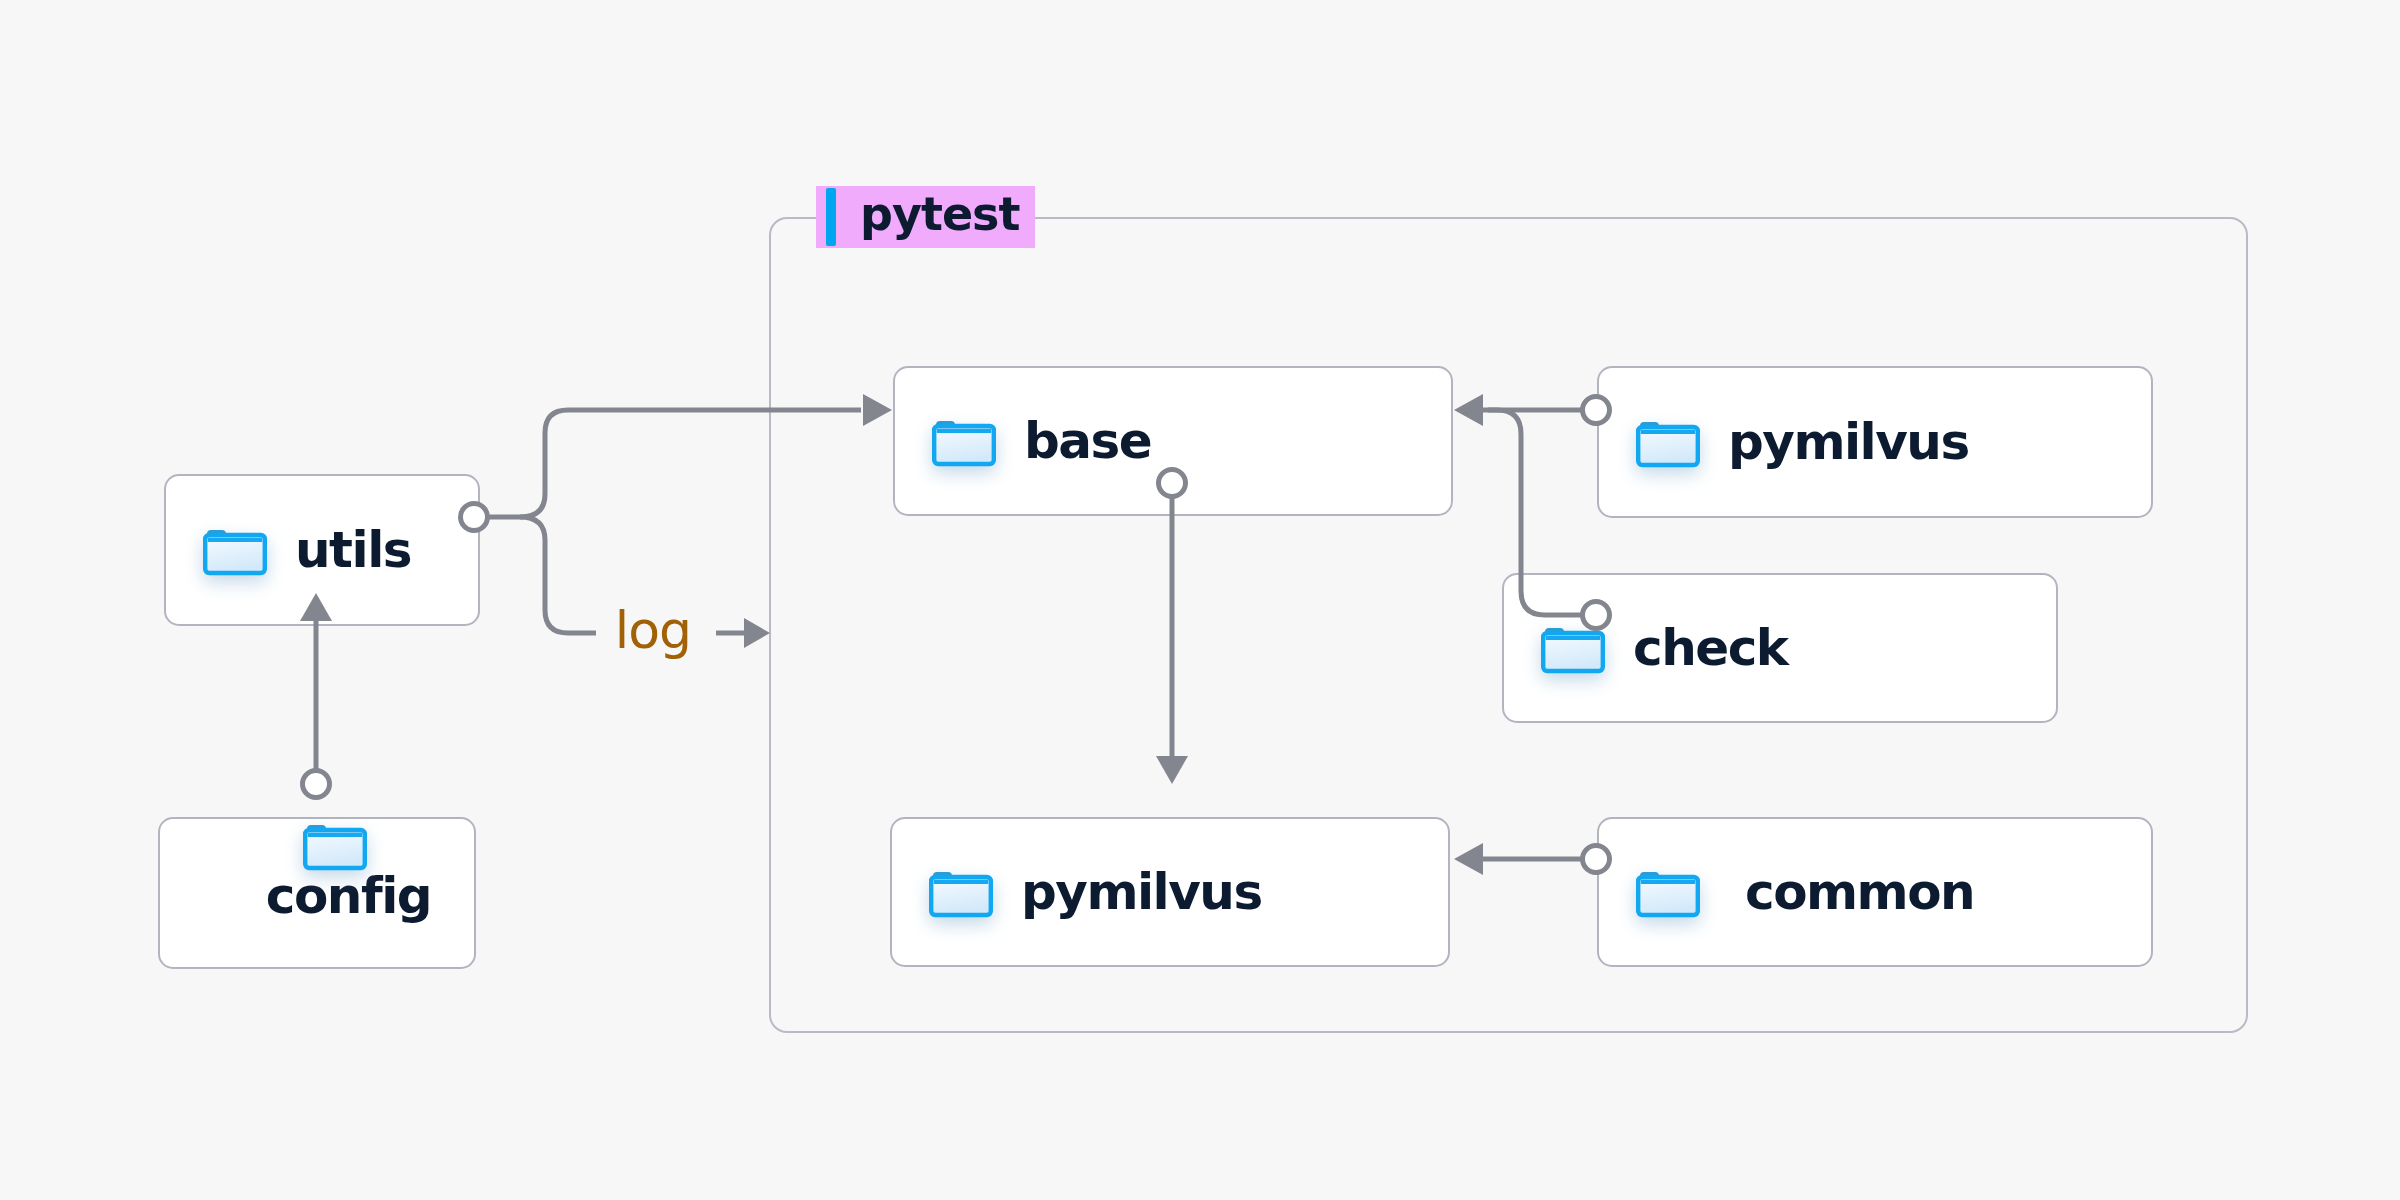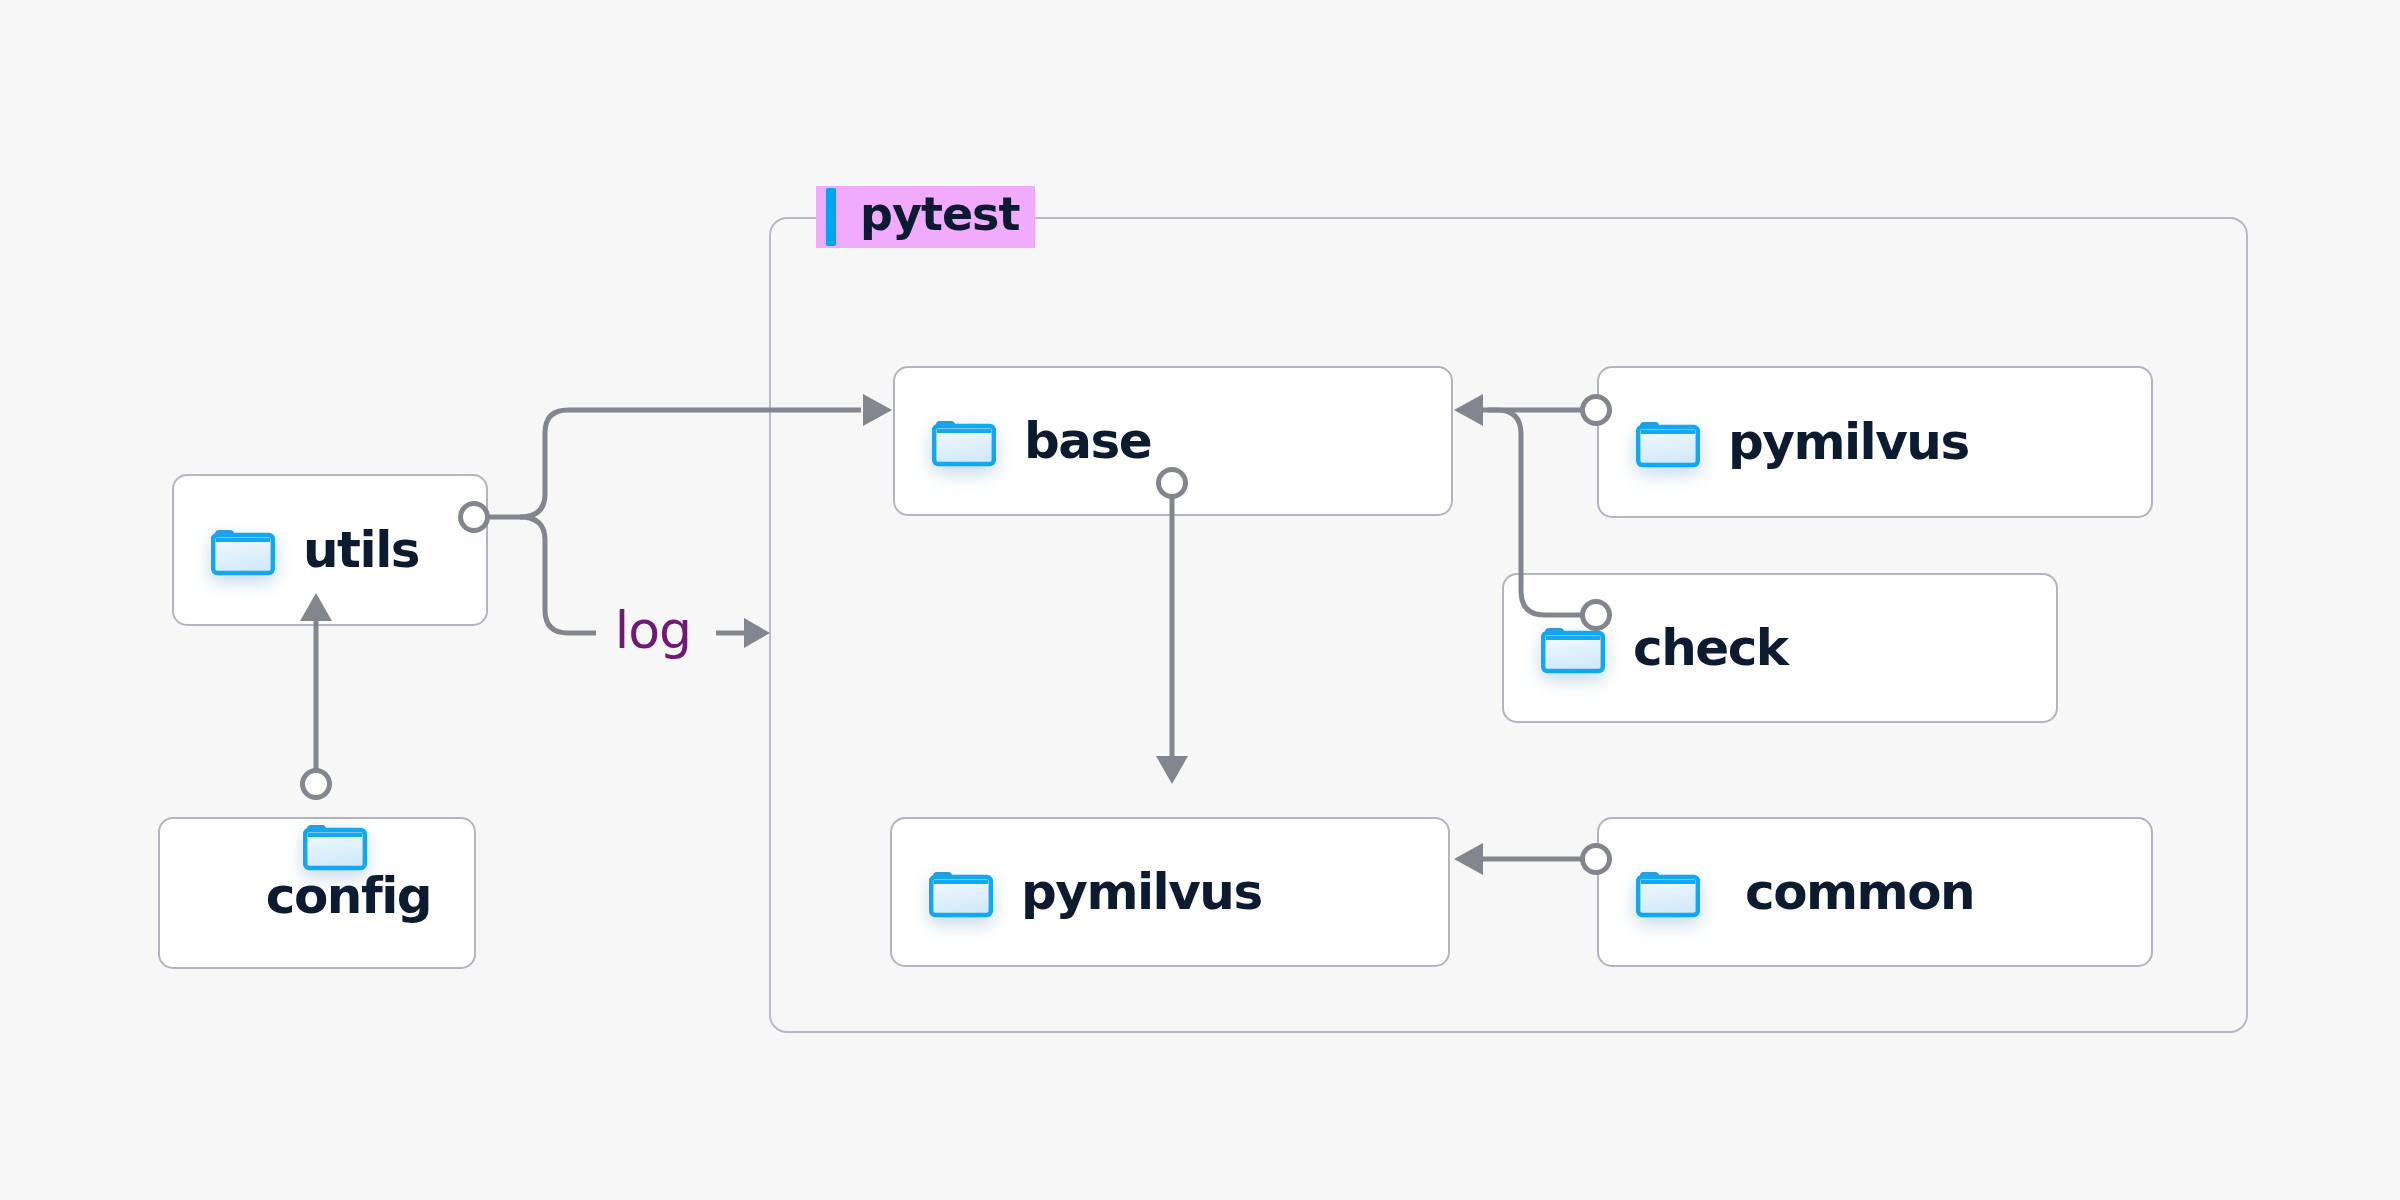--- a/index.html
+++ b/index.html
@@ -31,33 +31,33 @@
     position:absolute;background:#ffffff;
     border:2.5px solid #b2b5c0;border-radius:15px;
     display:flex;align-items:center;
     padding-left:36px;z-index:2;box-sizing:border-box;margin-top:33px;
   }
   .node .label{
     font-size:50px;font-weight:700;color:#0d1b31;letter-spacing:-1.5px;
     margin-left:27px;line-height:1;white-space:nowrap;
   }
   .folder{flex:none;filter:drop-shadow(0 7px 9px rgba(110,160,200,0.40));}
-  #node-utils    {left:172px; top:441px; width:316px; height:152px;}
+  #node-utils    {left:164px; top:441px; width:316px; height:152px;}
   #node-config   {left:158px; top:784px; width:318px; height:152px;flex-direction:column;}
   #node-base     {left:893px; top:333px; width:560px; height:150px;}
   #node-pymilvus {left:1597px;top:333px; width:556px; height:152px;}
   #node-check    {left:1502px;top:540px; width:556px; height:150px;}
   #node-testcases{left:890px; top:784px; width:560px; height:150px;}
   #node-common   {left:1597px;top:784px; width:556px; height:150px;gap:17px;}
   
   #wires{position:absolute;left:0;top:0;z-index:3;pointer-events:none;}
   
   .edge-note{
     position:absolute;left:598px;top:604px;width:110px;z-index:3;
-    text-align:center;font-size:52px;font-weight:500;color:#701a75;
+    text-align:center;font-size:52px;font-weight:500;color:#a16207;
     line-height:1;letter-spacing:-1px;
   }
 </style>
 </head>
 <body>
 
 <div id="stage">
 
   <svg width="0" height="0" style="position:absolute" aria-hidden="true">
     <defs>

